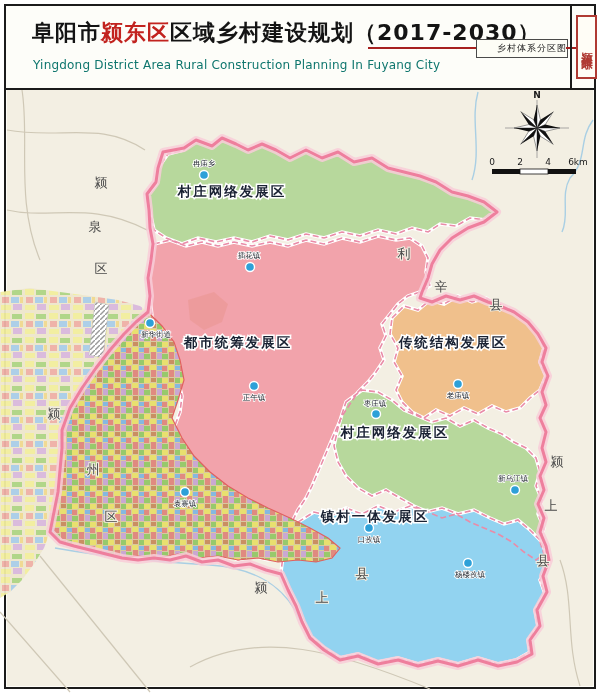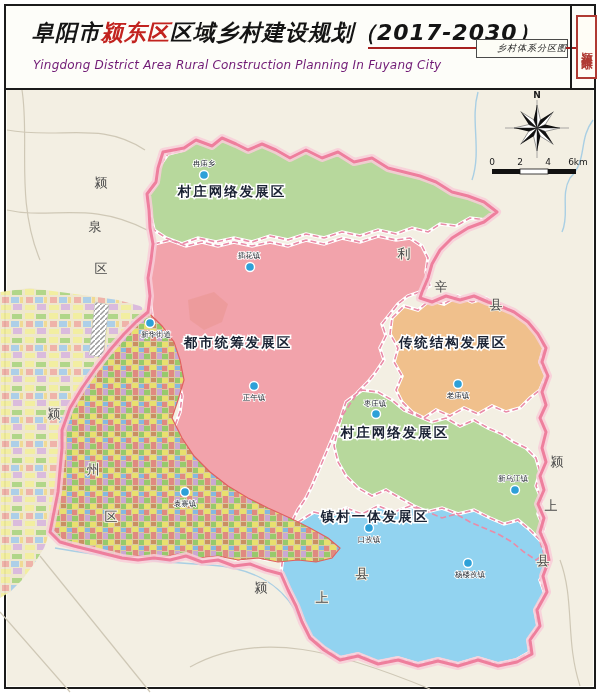--- a/index.html
+++ b/index.html
@@ -1,22 +1,22 @@
 <!DOCTYPE html>
 <html><head>
 <meta charset="utf-8">
 <style>
   html,body{margin:0;padding:0;}
   body{width:600px;height:693px;position:relative;background:#ffffff;font-family:"DejaVu Sans","Liberation Sans",sans-serif;overflow:hidden;}
   .frame{position:absolute;left:4px;top:4px;width:588px;height:681px;border:2px solid #1b1b1b;background:#fdfcf7;}
-  .header{position:absolute;left:6px;top:6px;width:588px;height:82px;background:#fdfdf9;z-index:5;font-style:italic;}
+  .header{position:absolute;left:6px;top:6px;width:588px;height:82px;background:#fdfdf9;z-index:5;}
   .header-divider{position:absolute;left:6px;top:88px;width:588px;height:2px;background:#1b1b1b;z-index:6;}
   .title{position:absolute;left:26px;top:12px;font-size:22px;font-weight:bold;color:#141414;letter-spacing:1px;white-space:nowrap;}
   .title .hl{font-weight:bold;}
-  .subtitle{position:absolute;left:27px;top:52px;font-size:12px;color:#701a75;font-weight:500;letter-spacing:0.2px;text-align:center;}
+  .subtitle{position:absolute;left:27px;top:52px;font-size:12px;color:#0f766e;font-weight:500;letter-spacing:0.2px;text-align:center;}
   .redline1{position:absolute;left:362px;top:41px;width:108px;height:2px;}
   .redline2{position:absolute;left:560px;top:41px;width:12px;height:2px;}
   .type-box{position:absolute;left:470px;top:33px;width:90px;height:17px;border:1px solid #4a4a4a;background:#fdfdf6;text-align:right;font-size:9px;line-height:17px;color:#222;letter-spacing:1px;}
   .vdivider{position:absolute;left:570px;top:6px;height:82px;width:2px;background:#1b1b1b;z-index:7;}
   .seal{position:absolute;left:576px;top:15px;width:17px;height:60px;border:2px solid #b03a33;background:#fffdf6;color:#b03a33;writing-mode:vertical-rl;text-orientation:upright;font-size:11.5px;font-weight:bold;line-height:17px;text-align:center;letter-spacing:2px;z-index:8;}
   svg.map{position:absolute;left:0;top:0;z-index:1;}
   svg text{font-family:"DejaVu Sans","Liberation Sans",sans-serif;}
   .region-fill{stroke:#ffffff;stroke-width:3.5;}
   .region-edge{fill:none;stroke:#e98ca8;stroke-width:1.6;stroke-dasharray:6 3;}
   .bnd-halo{fill:none;stroke-width:8;stroke-linejoin:round;opacity:0.85;}

